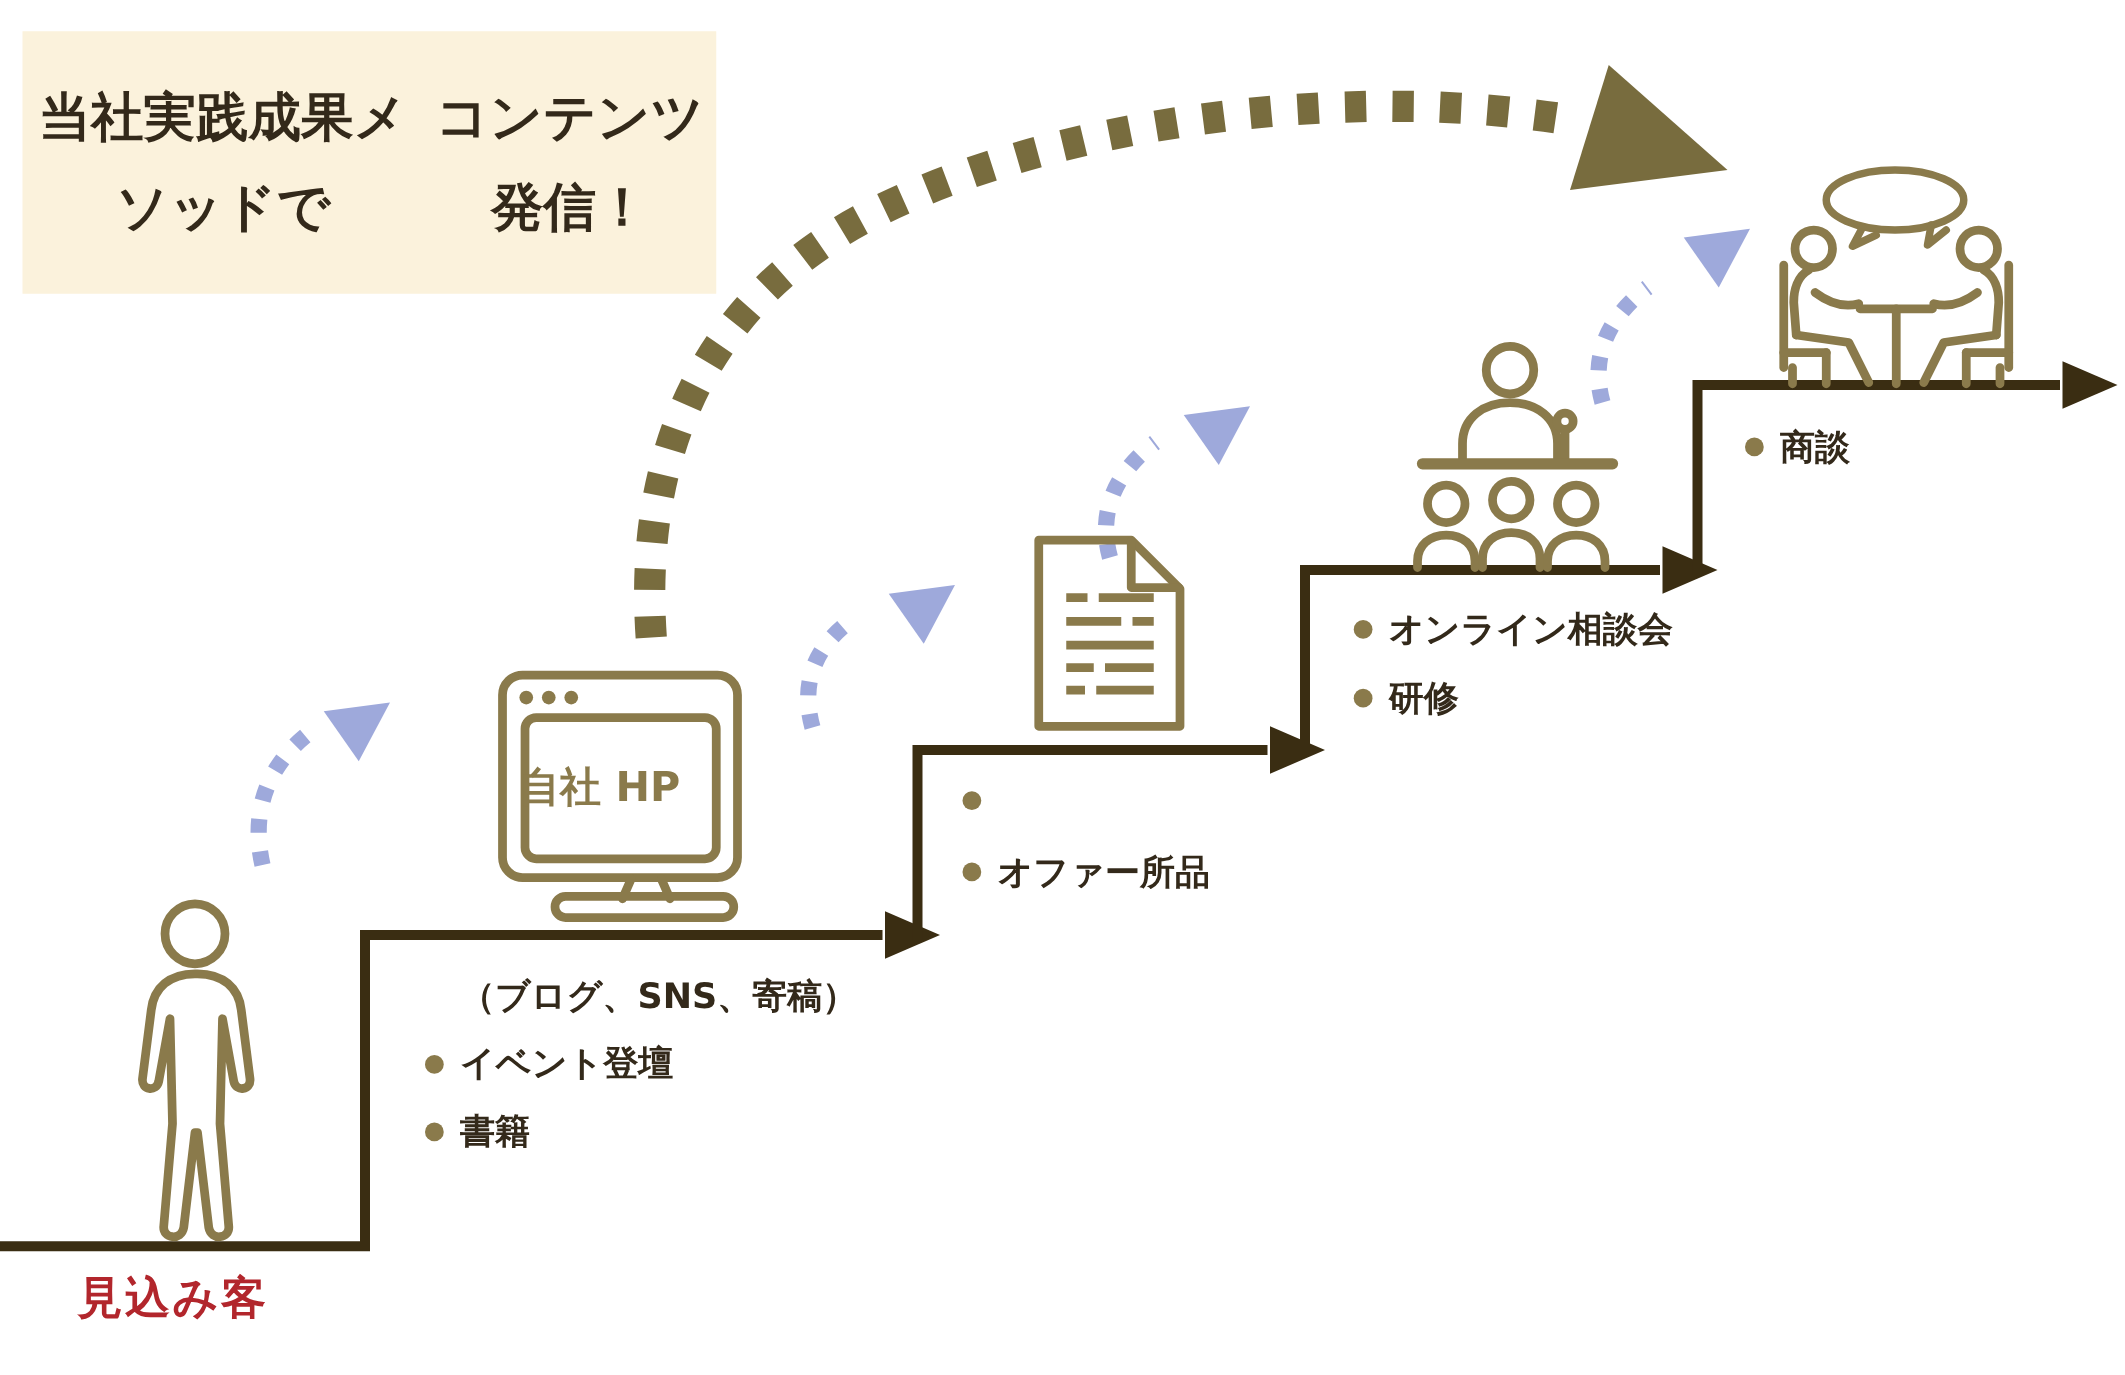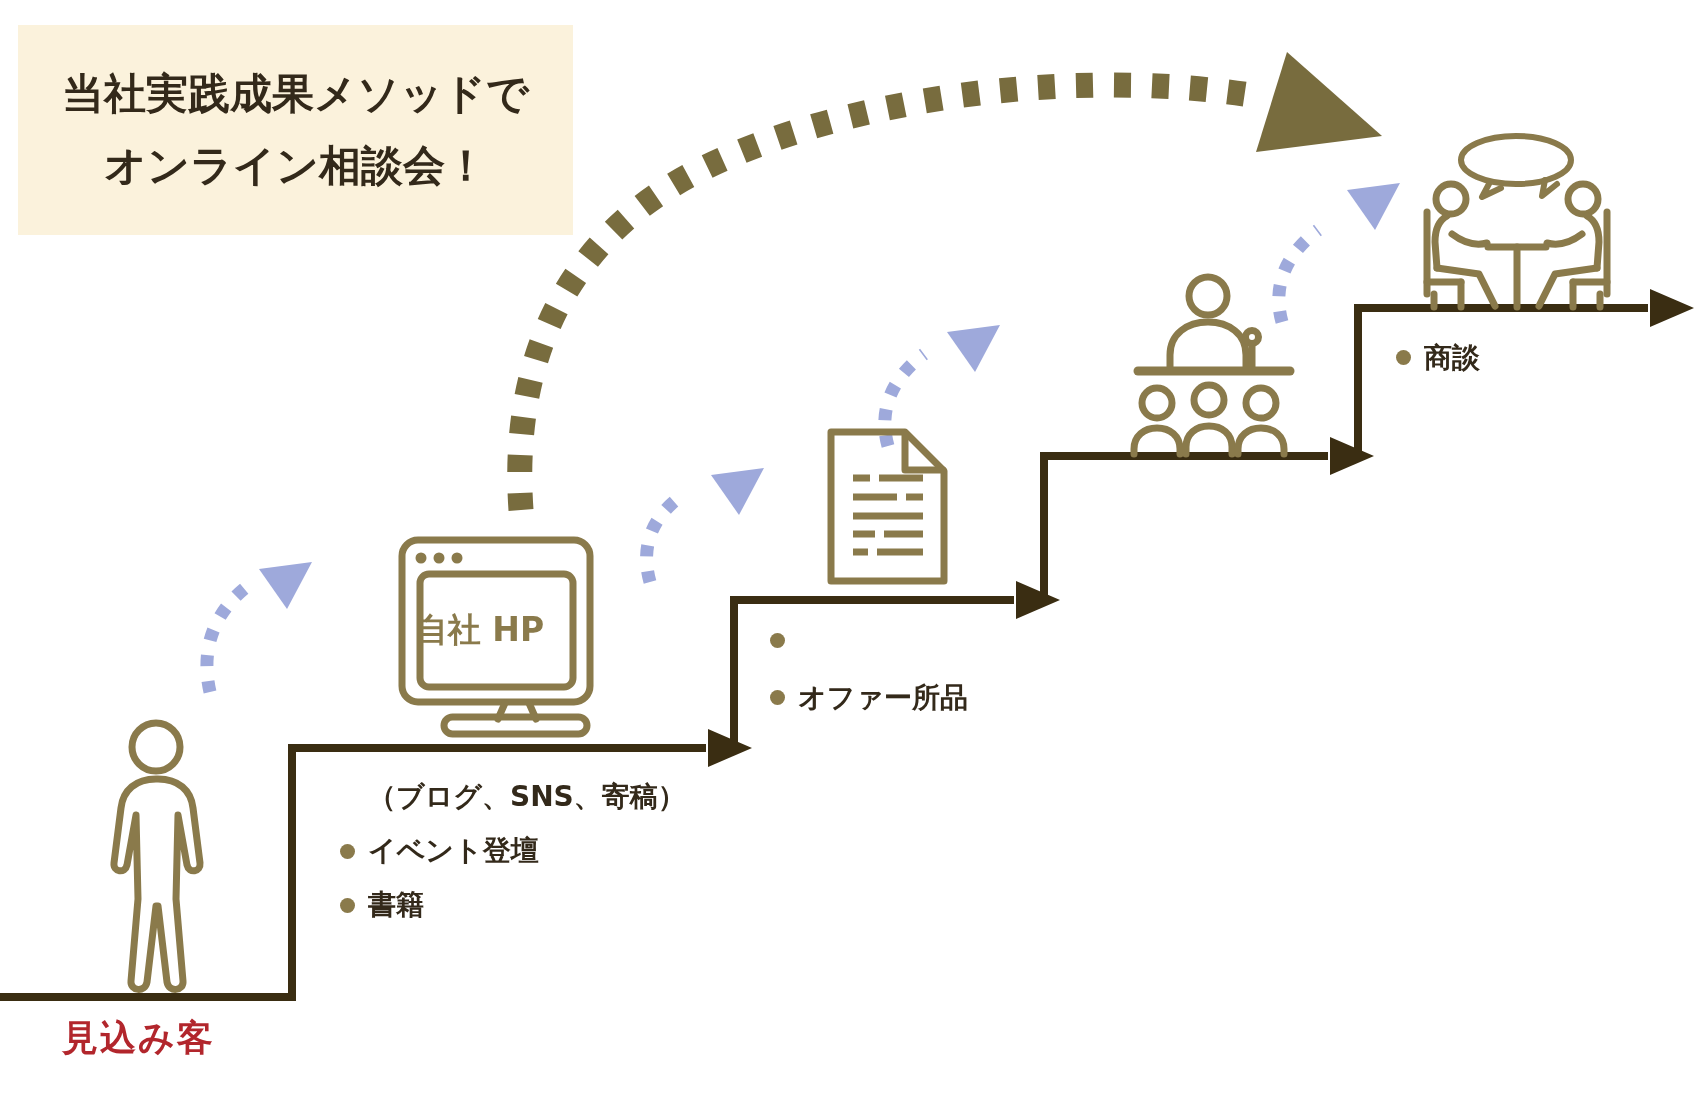--- a/index.html
+++ b/index.html
@@ -16,21 +16,21 @@
   .bluedash{stroke:var(--blue);stroke-width:13;fill:none;stroke-dasharray:11 15;}
   .bluefill{fill:var(--blue);stroke:none;}
   .ico{stroke:var(--olive);stroke-width:7;fill:none;stroke-linecap:round;stroke-linejoin:round;}
   .ico-f{fill:var(--olive);stroke:none;}
   .ico-thick{stroke:var(--olive);stroke-width:9;fill:none;stroke-linecap:round;}
   .ico-thin{stroke:var(--olive);stroke-width:6;fill:none;stroke-linecap:round;stroke-linejoin:round;}
   .docline{stroke:var(--olive);stroke-width:7;fill:none;stroke-linecap:butt;}
   
   .callout{
     position:absolute;left:18px;top:25px;width:555px;height:210px;
-    background:var(--cream);display:flex;flex-direction:column;justify-content:center;align-items:center;
+    background:var(--cream);display:flex;flex-direction:row;justify-content:center;align-items:center;
     font-size:42px;font-weight:700;color:var(--text);line-height:72px;text-align:center;
   }
   .hp-label{
     position:absolute;left:403px;top:574px;width:153px;height:113px;
     display:flex;align-items:center;justify-content:center;
     font-size:33px;font-weight:700;color:var(--olive);white-space:nowrap;
   }
   .start-label{
     position:absolute;left:62px;top:1014px;
     font-size:36px;font-weight:700;color:var(--red);white-space:nowrap;letter-spacing:2px;
@@ -141,21 +141,21 @@
       <path class="ico" d="M1573,282 h34"></path>
       <path class="ico" d="M1600,294 v13 M1573,282 v25"></path>
 
       <path class="ico" d="M1488,247 h58"></path>
       <path class="ico" d="M1517,247 v60"></path>
     </g>
   </svg>
 
   <div class="callout">
     <div>当社実践成果メソッドで</div>
-    <div>オンライン相談会！</div>
+    <div>コンテンツ発信！</div>
   </div>
 
   <div class="hp-label">自社 HP</div>
 
   <div class="start-label">見込み客</div>
 
   <div class="blist lh54" style="left:340px;top:770px;">
     <div class="li">
       <span class="dot hidden"></span>
       <span>（ブログ、SNS、寄稿）</span>
@@ -173,20 +173,30 @@
   <div class="blist lh57" style="left:770px;top:612px;">
     <div class="li">
       <span class="dot"></span>
     </div>
     <div class="li">
       <span class="dot"></span>
       <span>オファー所品</span>
     </div>
   </div>
 
+  <div class="blist lh55" style="left:1083px;top:476px;">
+    <div class="li">
+      <span class="dot"></span>
+      <span>オンライン相談会</span>
+    </div>
+    <div class="li">
+      <span class="dot"></span>
+      <span>研修</span>
+    </div>
+  </div>
 
   <div class="blist lh55" style="left:1396px;top:330px;">
     <div class="li">
       <span class="dot"></span>
       <span>商談</span>
     </div>
   </div>
 
 </div>
 

